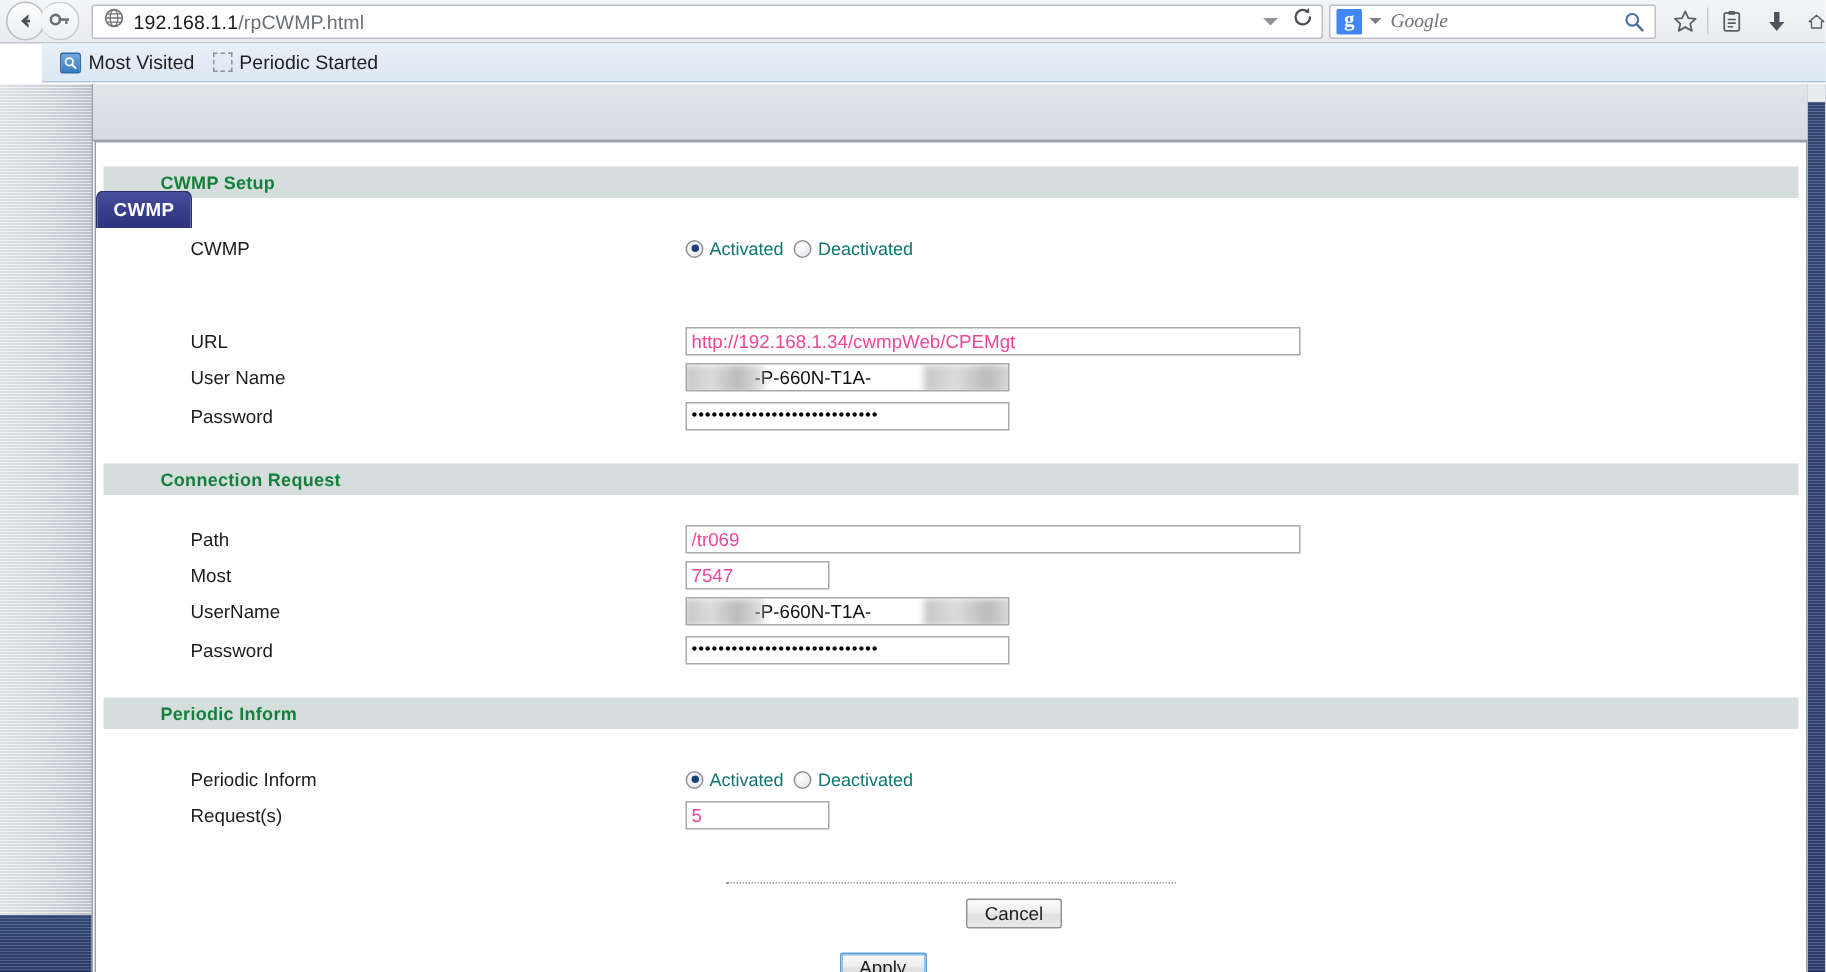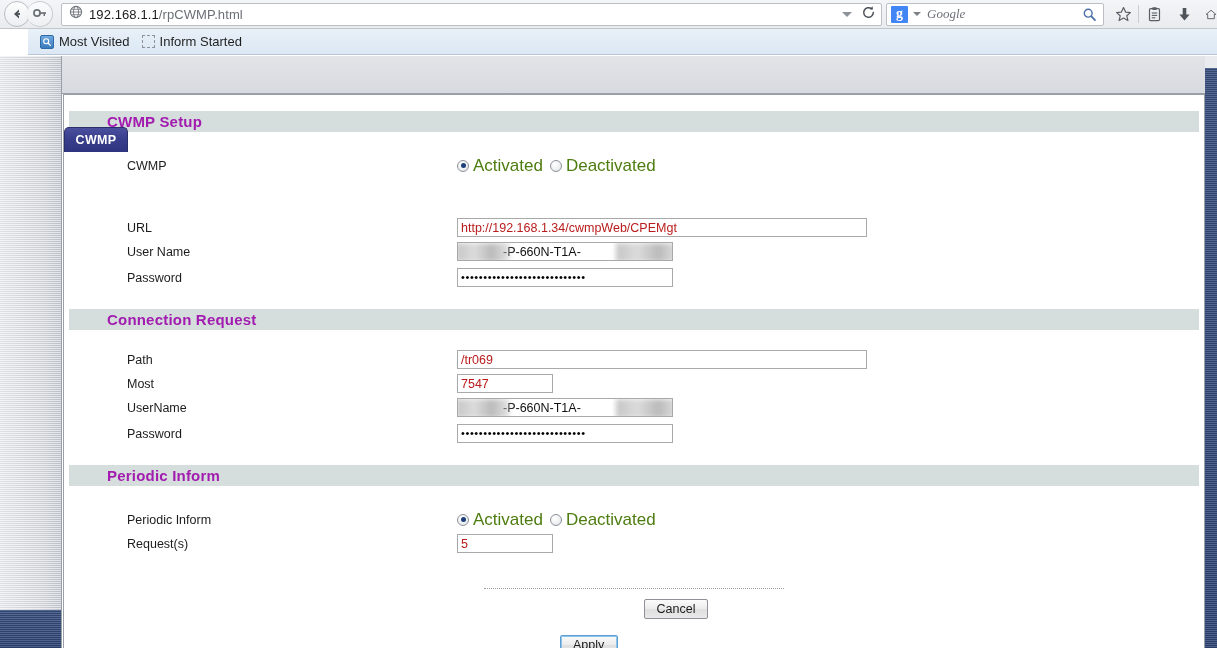--- a/index.html
+++ b/index.html
@@ -286,23 +286,23 @@
     box-sizing: border-box;
     overflow: hidden;
   }
 
   .section-head {
     height: 21px;
     background: #d6dedd;
     display: flex;
     align-items: center;
     padding-left: 38px;
-    font-size: 15px;
+    font-size: 12px;
     font-weight: bold;
-    color: #a21caf;
+    color: #15803d;
     letter-spacing: 0.2px;
     box-sizing: border-box;
     margin: 0 5px 0 5px;
   }
 
   .form-row {
     display: flex;
     align-items: center;
     height: 23px;
     padding-left: 63px;
@@ -311,21 +311,21 @@
   .row-label {
     width: 330px;
     font-size: 12.5px;
     color: #1c1c1c;
     flex: 0 0 auto;
   }
 
   input.txt {
     font-family: "Liberation Sans", sans-serif;
     font-size: 12.5px;
-    color: #b91c1c;
+    color: #ec4899;
     height: 19px;
     border: 1px solid #a9a9a9;
     background: #ffffff;
     box-sizing: border-box;
     padding: 0 3px;
     outline: none;
   }
   input.txt.wide { width: 410px; }
   input.txt.small { width: 96px; }
 
@@ -375,22 +375,22 @@
     letter-spacing: 0.6px;
     color: #000000;
     line-height: 1;
     white-space: nowrap;
   }
 
   .radio-group {
     display: flex;
     align-items: center;
     gap: 7px;
-    font-size: 17px;
-    color: #4d7c0f;
+    font-size: 12px;
+    color: #0f766e;
   }
   .radio-opt {
     display: flex;
     align-items: center;
     gap: 4px;
   }
   .rdo {
     width: 12px; height: 12px;
     border-radius: 50%;
     box-sizing: border-box;
@@ -528,21 +528,21 @@
     <span class="bm-icon-mv">
       <svg width="10" height="10" viewBox="0 0 10 10">
         <circle cx="4.2" cy="4.2" r="2.5" fill="none" stroke="#ffffff" stroke-width="1.1"></circle>
         <line x1="6" y1="6" x2="8.4" y2="8.4" stroke="#ffffff" stroke-width="1.3" stroke-linecap="round"></line>
       </svg>
     </span>
     <span>Most Visited</span>
   </div>
   <div class="bm-item">
     <span class="bm-icon-gs"></span>
-    <span>Inform Started</span>
+    <span>Periodic Started</span>
   </div>
 </div>
 
 <div class="page">
 
   <div class="left-rail"></div>
   <div class="left-rail-bottom"></div>
   <div class="right-rail"></div>
   <div class="right-rail-top"></div>
 

